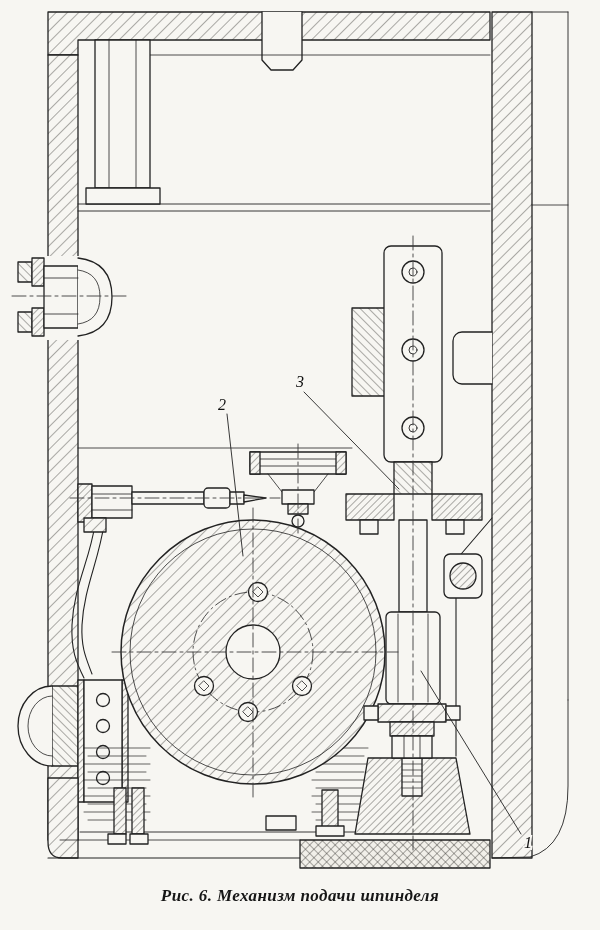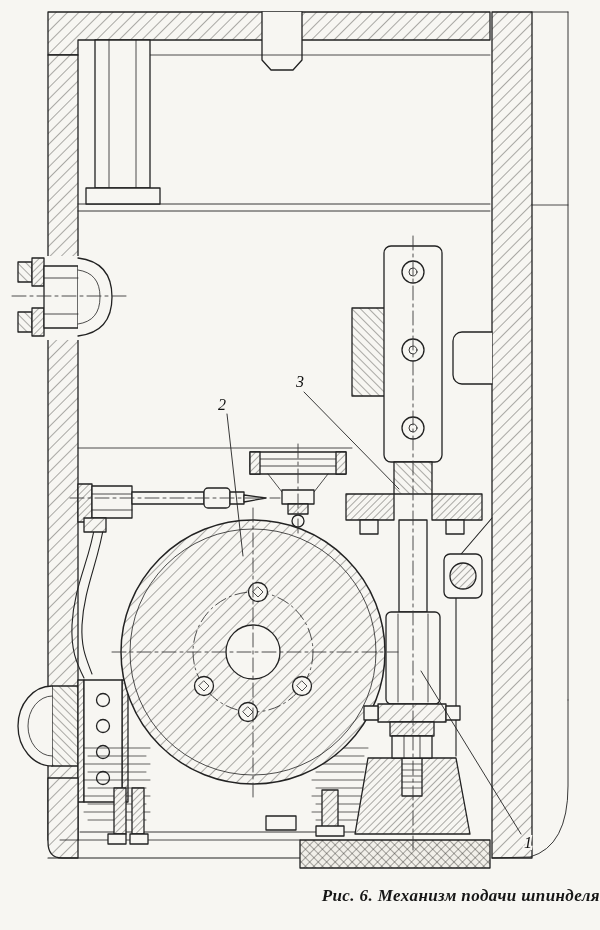--- a/index.html
+++ b/index.html
@@ -1,21 +1,21 @@
 <!DOCTYPE html>
 <html><head>
 <meta charset="utf-8">
 <style>
   html,body{margin:0;padding:0;}
   body{background:#f7f6f2;font-family:"Liberation Serif",serif;}
   .stage{position:relative;width:600px;height:930px;background:#f7f6f2;overflow:hidden;}
   .drawing{position:absolute;left:0;top:0;}
   .caption{
     position:absolute;left:0;top:886px;width:600px;
-    text-align:right;font-family:"Liberation Serif",serif;
+    text-align:center;font-family:"Liberation Serif",serif;
     font-style:italic;font-weight:bold;font-size:17px;color:#161616;
     letter-spacing:0.4px;
   }
   text.callout{
     font-family:"Liberation Serif",serif;font-style:italic;font-size:16px;fill:#111;
     paint-order:stroke;stroke:#f7f6f2;stroke-width:4px;
   }
 </style>
 </head>
 <body>

